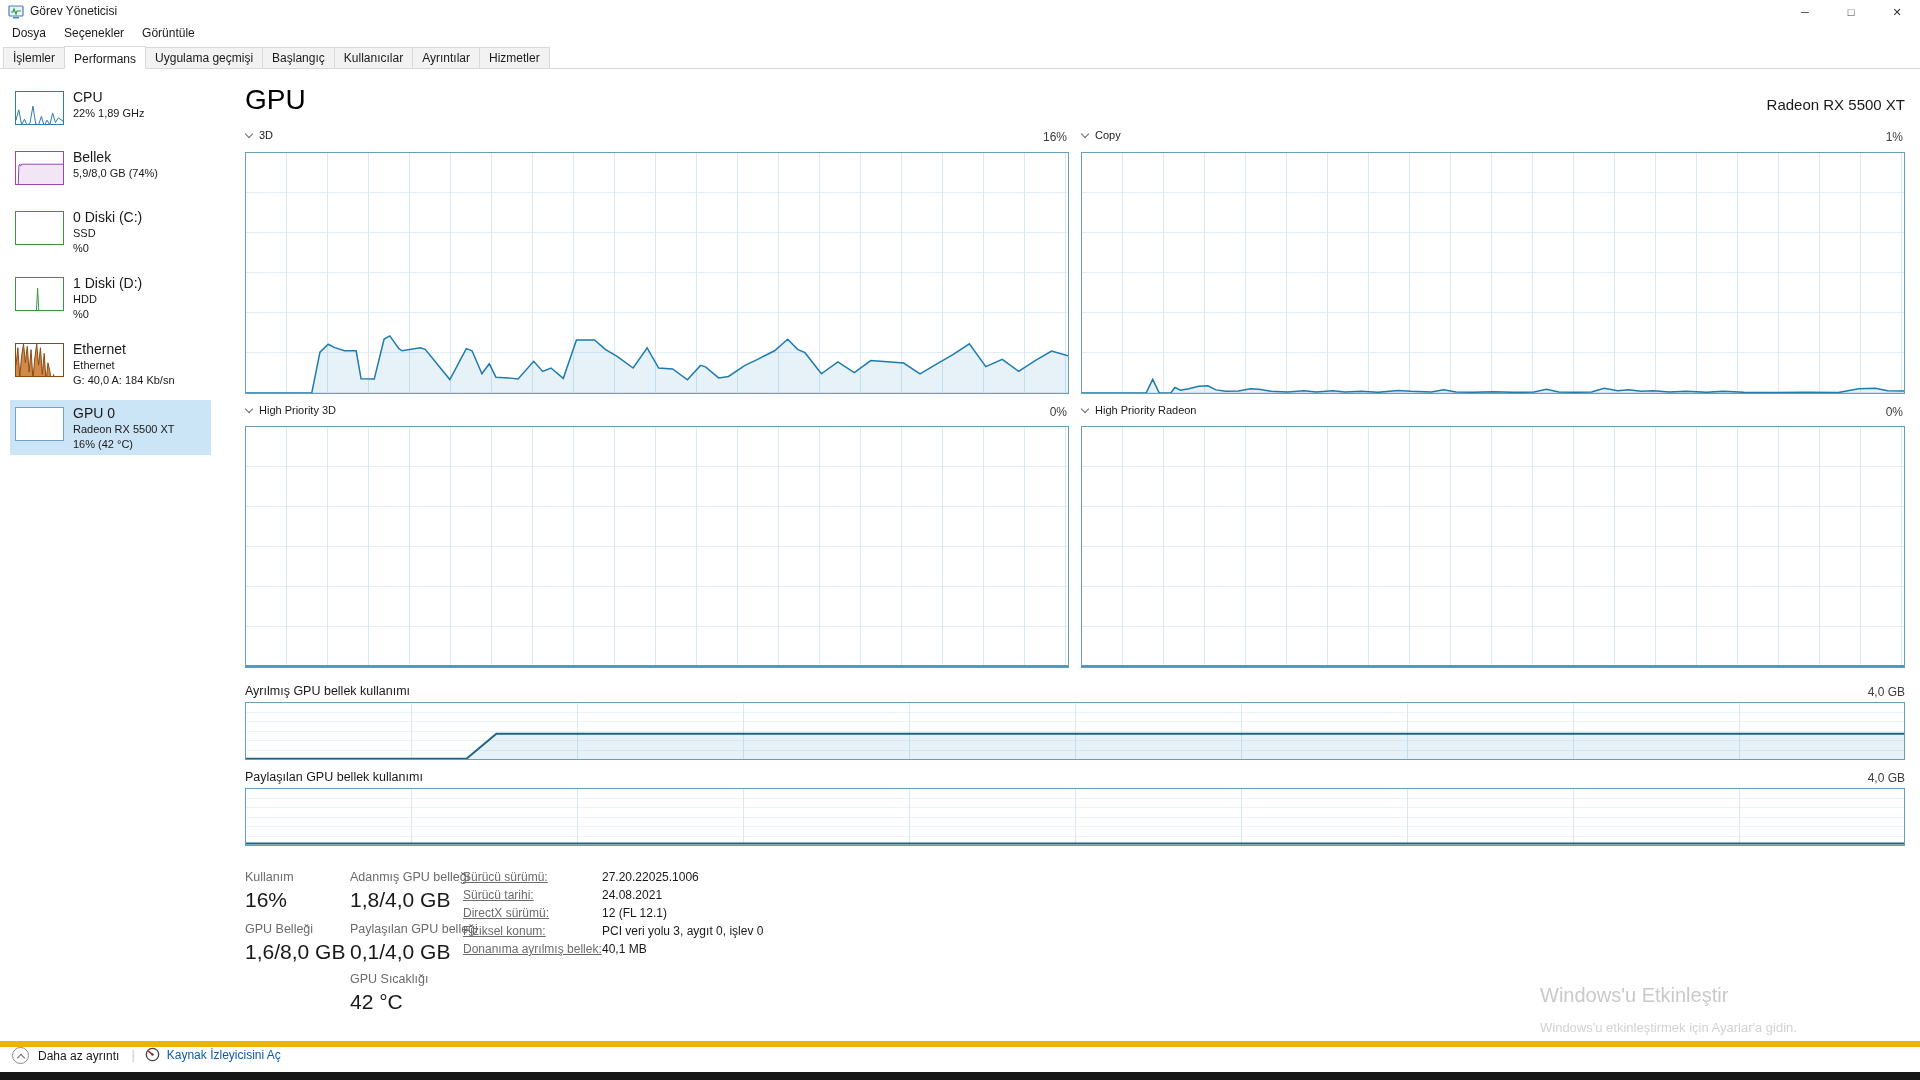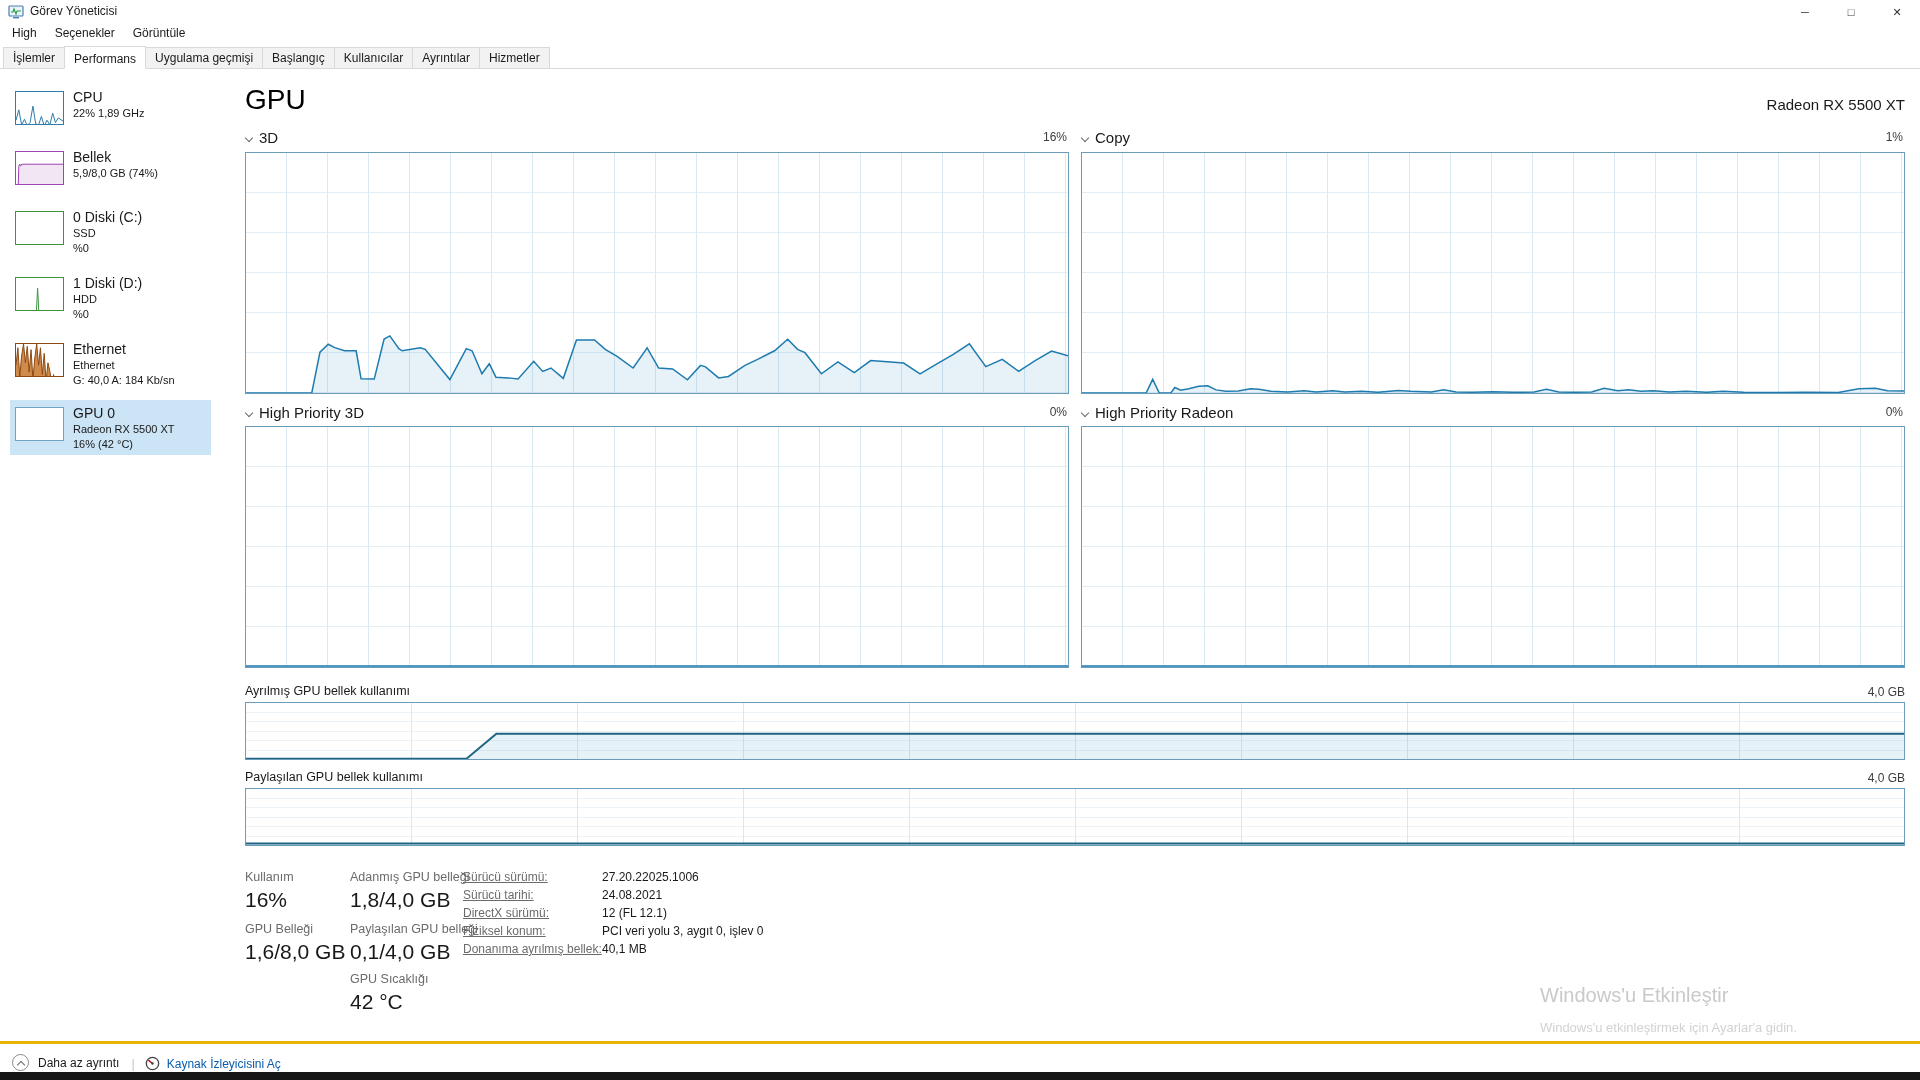--- a/index.html
+++ b/index.html
@@ -28,21 +28,21 @@
   .side-item.selected { background:#cbe4f6; }
   .thumb { width:49px; height:34px; background:#fff; border:1px solid #999; position:relative; flex:none; margin-top:2px; overflow:hidden; }
   .side-text { margin-left:9px; line-height:1; }
   .side-t1 { font-size:14px; color:#191919; padding-top:1px; }
   .side-t2, .side-t3 { font-size:11px; color:#191919; margin-top:4px; }
 
   
   .main-title { position:absolute; left:245px; top:84px; font-size:28px; color:#000; }
   .device-name { position:absolute; right:15px; top:96px; font-size:15px; color:#1a1a1a; }
 
-  .chart-header { position:absolute; height:18px; font-size:15px; color:#1a1a1a; }
+  .chart-header { position:absolute; height:18px; font-size:11px; color:#1a1a1a; }
   .chart-pct { position:absolute; height:18px; font-size:12px; color:#3c3c3c; text-align:right; }
   .chev { display:inline-block; width:6px; height:6px; border-left:1.5px solid #6a6a6a; border-bottom:1.5px solid #6a6a6a; transform:rotate(-45deg); margin:0 7px 2px 1px; }
 
   .chart { position:absolute; border:1px solid #6b9cba; overflow:hidden;
     background:
       repeating-linear-gradient(to right, transparent 0 40px, #d9e9f4 40px 41px),
       repeating-linear-gradient(to bottom, transparent 0 39px, #e2edf6 39px 40px),
       #fff; }
   .chart.mem {
     background:
@@ -55,21 +55,21 @@
   .mem-max { position:absolute; font-size:12px; color:#3c3c3c; text-align:right; }
 
   
   .stat-label { position:absolute; font-size:12.5px; color:#6b6b6b; }
   .stat-value { position:absolute; font-size:21px; color:#191919; }
   .drv-row { position:absolute; left:463px; width:460px; height:18px; }
   .drv-label { position:absolute; left:0; font-size:12px; color:#6b6b6b;text-decoration:underline; }
   .drv-value { position:absolute; left:139px; font-size:12px; color:#191919; }
 
   
-  .statusbar { position:absolute; left:0; right:0; top:1041px; height:30px; border-top:3px solid #eab308; background:#fff; display:flex; align-items:flex-end; }
+  .statusbar { position:absolute; left:0; right:0; top:1041px; height:30px; border-top:6px solid #eab308; background:#fff; display:flex; align-items:flex-start; }
   .less-detail { display:flex; align-items:center; margin-left:12px; cursor:default; }
   .circle-chev { width:17px; height:17px; border:1px solid #8a8a8a; border-radius:50%; position:relative; }
   .circle-chev i { position:absolute; left:4.5px; top:6.5px; width:6px; height:6px; border-left:1.5px solid #6a6a6a; border-top:1.5px solid #6a6a6a; transform:rotate(45deg); }
   .less-detail span { font-size:12px; color:#191919; margin-left:9px; }
   .sb-divider { color:#c9c9c9; margin:0 10px 0 12px; font-size:13px; }
   .resmon { display:flex; align-items:center; cursor:pointer; }
   .resmon span { font-size:12px; color:#0b5cad; margin-left:7px; text-decoration:none; }
 
   .taskbar-strip { position:absolute; left:0; right:0; bottom:0; height:8px; background:#161616; }
 
@@ -91,21 +91,21 @@
     </svg>
     <div class="title-text">Görev Yöneticisi</div>
     <div class="win-controls">
       <div class="win-btn">─</div>
       <div class="win-btn">□</div>
       <div class="win-btn">✕</div>
     </div>
   </div>
 
   <div class="menubar">
-    <div class="menu-item">High</div>
+    <div class="menu-item">Dosya</div>
     <div class="menu-item">Seçenekler</div>
     <div class="menu-item">Görüntüle</div>
   </div>
 
   <div class="tabbar">
     <div class="tab">İşlemler</div>
     <div class="tab active">Performans</div>
     <div class="tab">Uygulama geçmişi</div>
     <div class="tab">Başlangıç</div>
     <div class="tab">Kullanıcılar</div>

